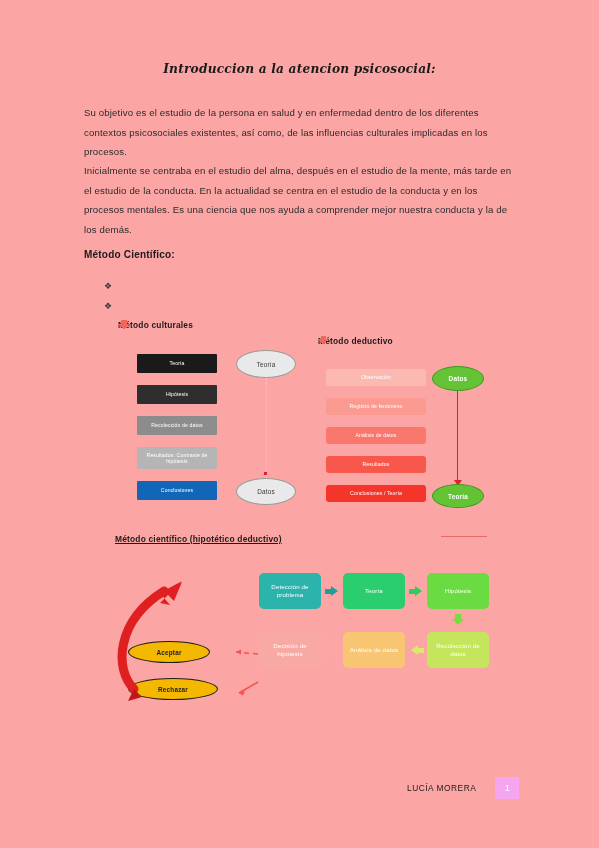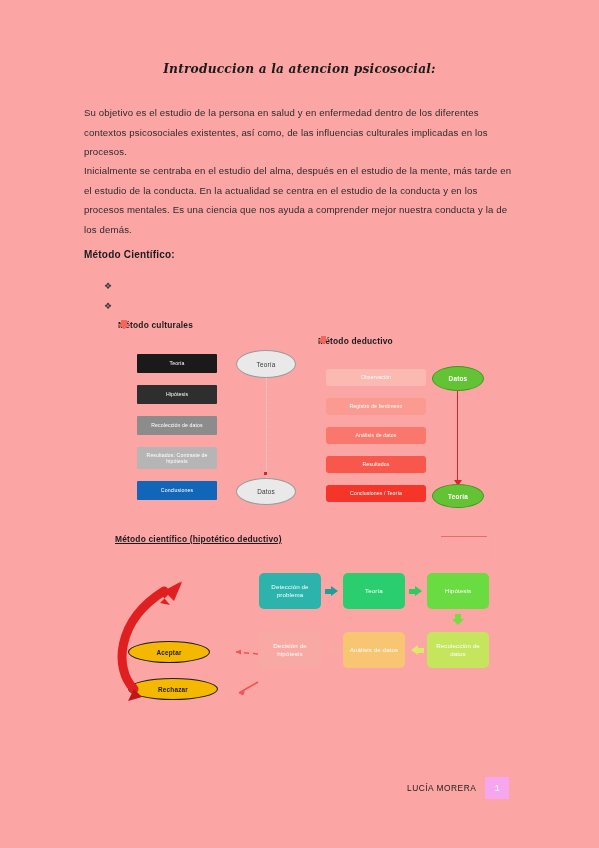--- a/index.html
+++ b/index.html
@@ -260,21 +260,21 @@
   .crosshair-v { width: 1.3px; }
   .crosshair-h { height: 1.3px; }
 
   
   .footer {
     position: absolute;
     left: 407px;
     top: 777px;
     display: flex;
     align-items: center;
-    gap: 9px;
+    gap: 19px;
   }
   .footer-name {
     font-size: 8.4px;
     letter-spacing: 0.5px;
     color: #1b1b1b;
   }
   .page-number {
     width: 24px;
     height: 22px;
     background: #f6a6ef;

